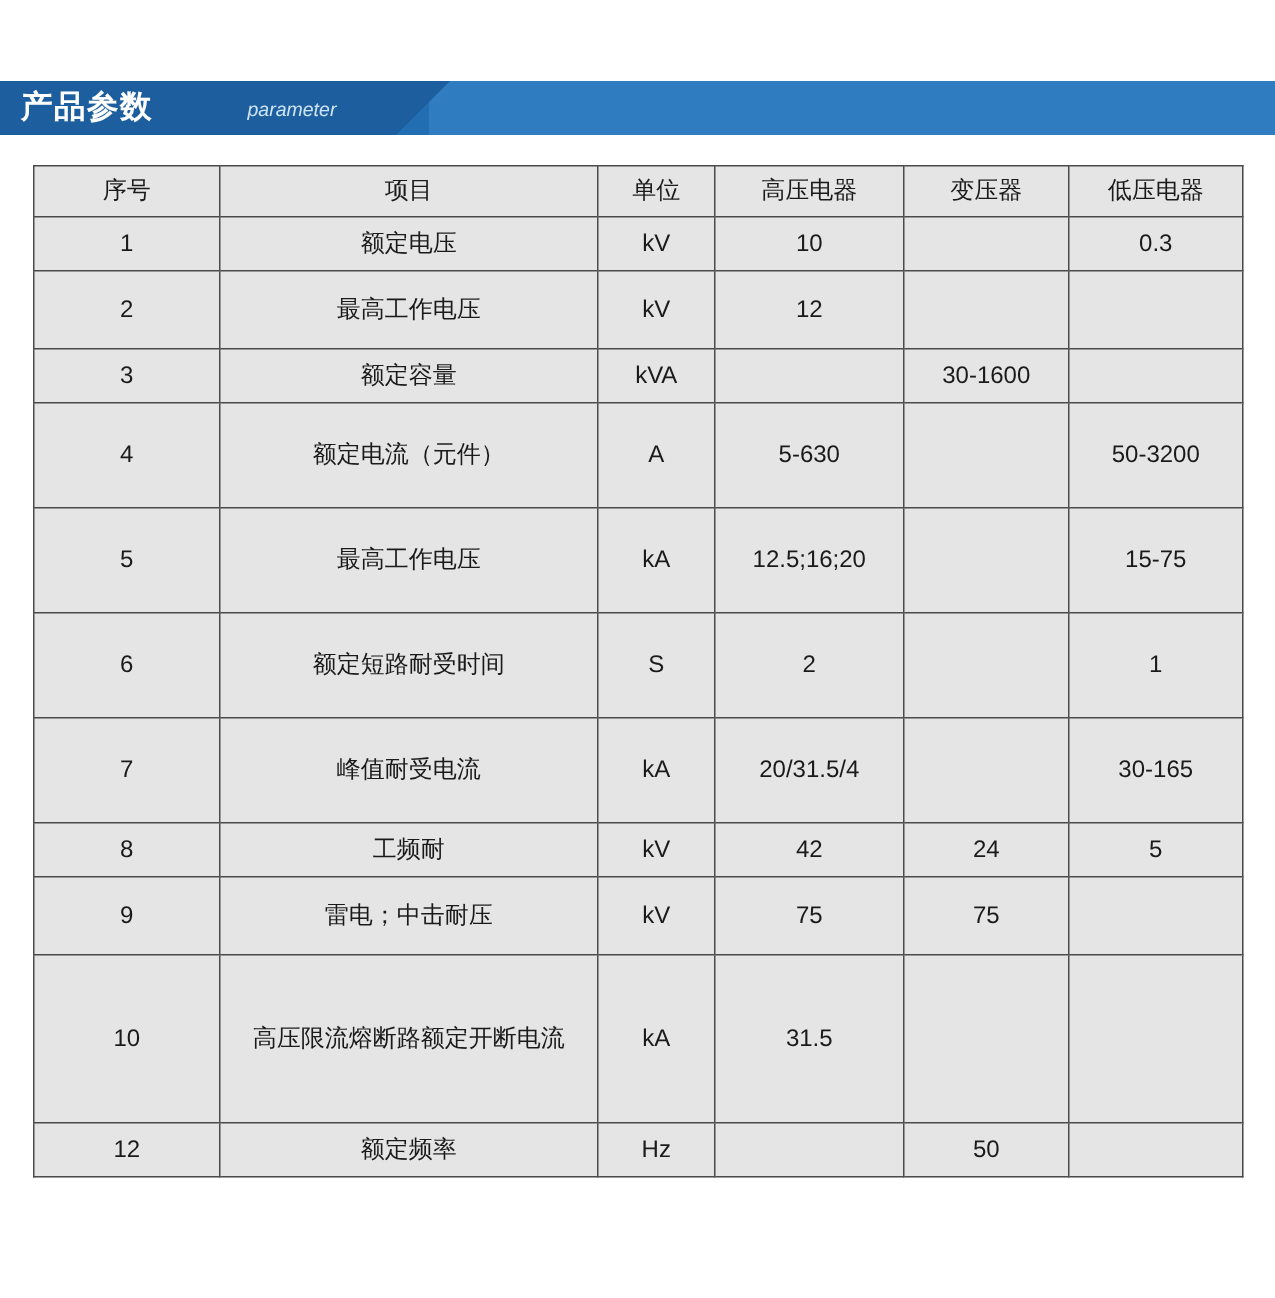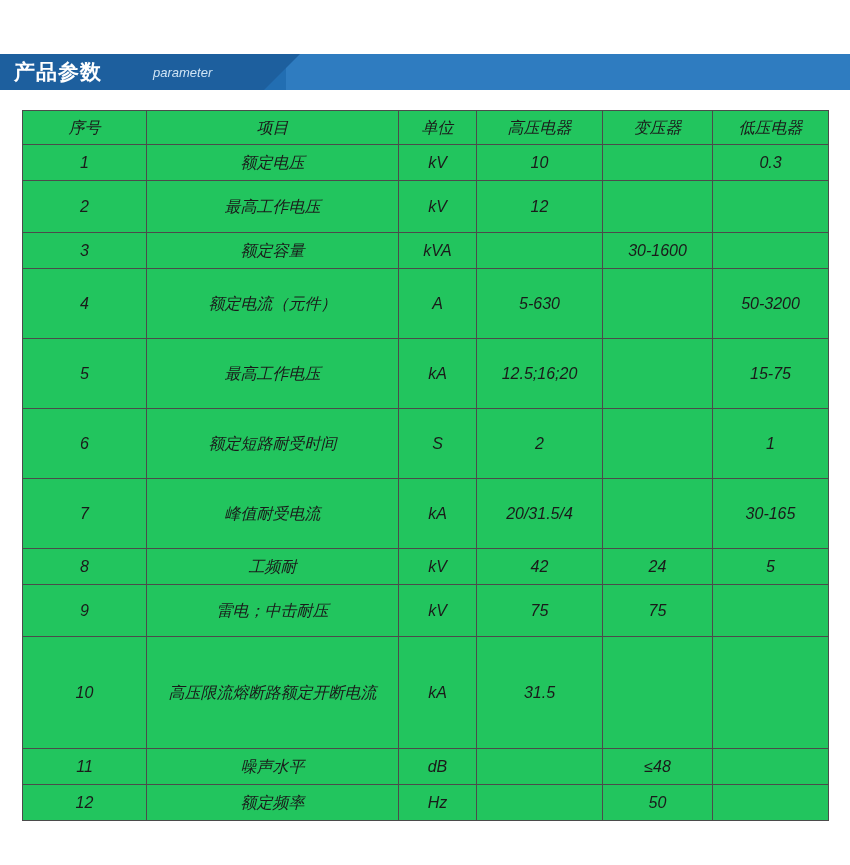--- a/index.html
+++ b/index.html
@@ -74,43 +74,42 @@
     height: 36px;
     line-height: 36px;
     font-size: 21px;
     font-weight: bold;
     color: #ffffff;
     letter-spacing: 1px;
     z-index: 5;
   }
   .banner-sub {
     position: absolute;
-    left: 153px;
+    left: 165px;
     top: 6px;
     height: 36px;
     line-height: 38px;
     font-size: 13px;
     font-style: italic;
     color: #cfe4f5;
     z-index: 5;
   }
 
   
   .table-wrap {
     position: absolute;
     left: 22px;
     top: 62px;
     width: 806px;
   }
   table.param {
     border-collapse: collapse;
     width: 806px;
     table-layout: fixed;
-    background: #22c55e;
-    font-style: italic;
+    background: #e5e5e5;
   }
   table.param td, table.param th {
     border: 1px solid #4b4b4b;
     text-align: center;
     vertical-align: middle;
     font-size: 16px;
     font-weight: normal;
     color: #1a1a1a;
     padding: 2px 3px;
     line-height: 1.45;
@@ -246,28 +245,20 @@
         </tr>
         <tr class="r-xl">
           <td>10</td>
           <td class="wrapcell">高压限流熔断路额定开断电流</td>
           <td>kA</td>
           <td>31.5</td>
           <td></td>
           <td></td>
         </tr>
         <tr class="r-s">
-          <td>11</td>
-          <td class="wrapcell">噪声水平</td>
-          <td>dB</td>
-          <td></td>
-          <td>≤48</td>
-          <td></td>
-        </tr>
-        <tr class="r-s">
           <td>12</td>
           <td class="wrapcell">额定频率</td>
           <td>Hz</td>
           <td></td>
           <td>50</td>
           <td></td>
         </tr>
       </tbody>
     </table>
   </div>

